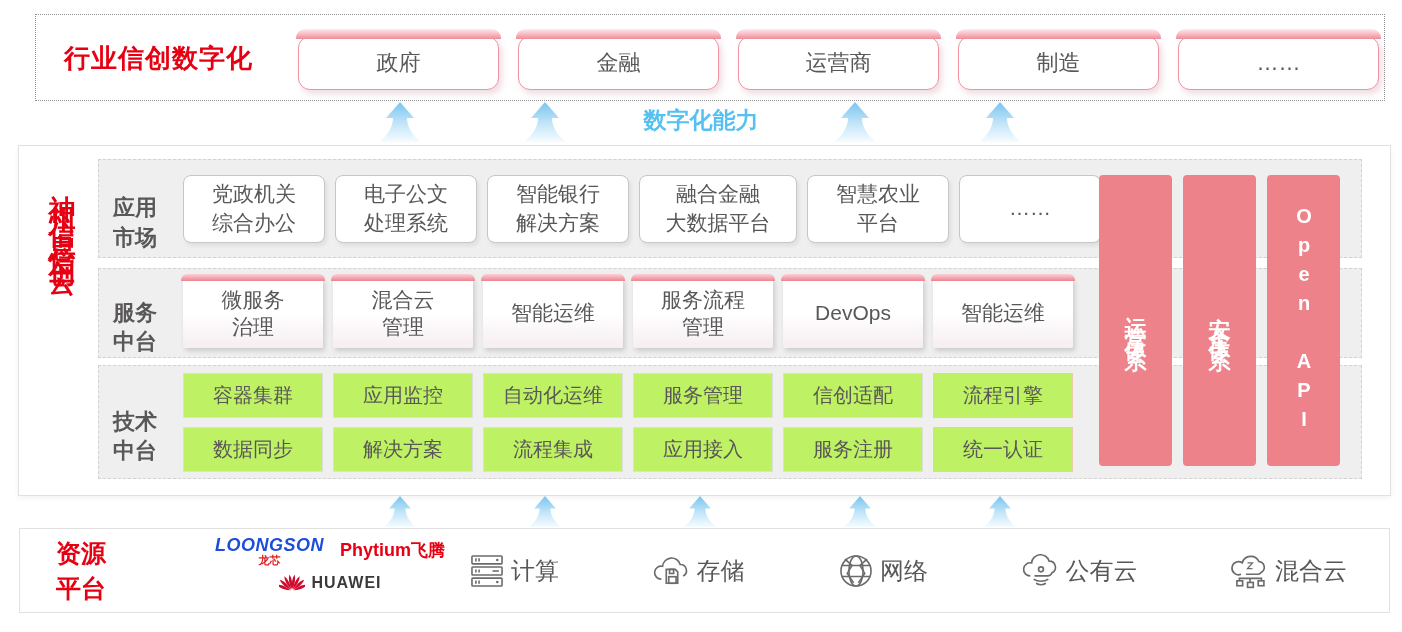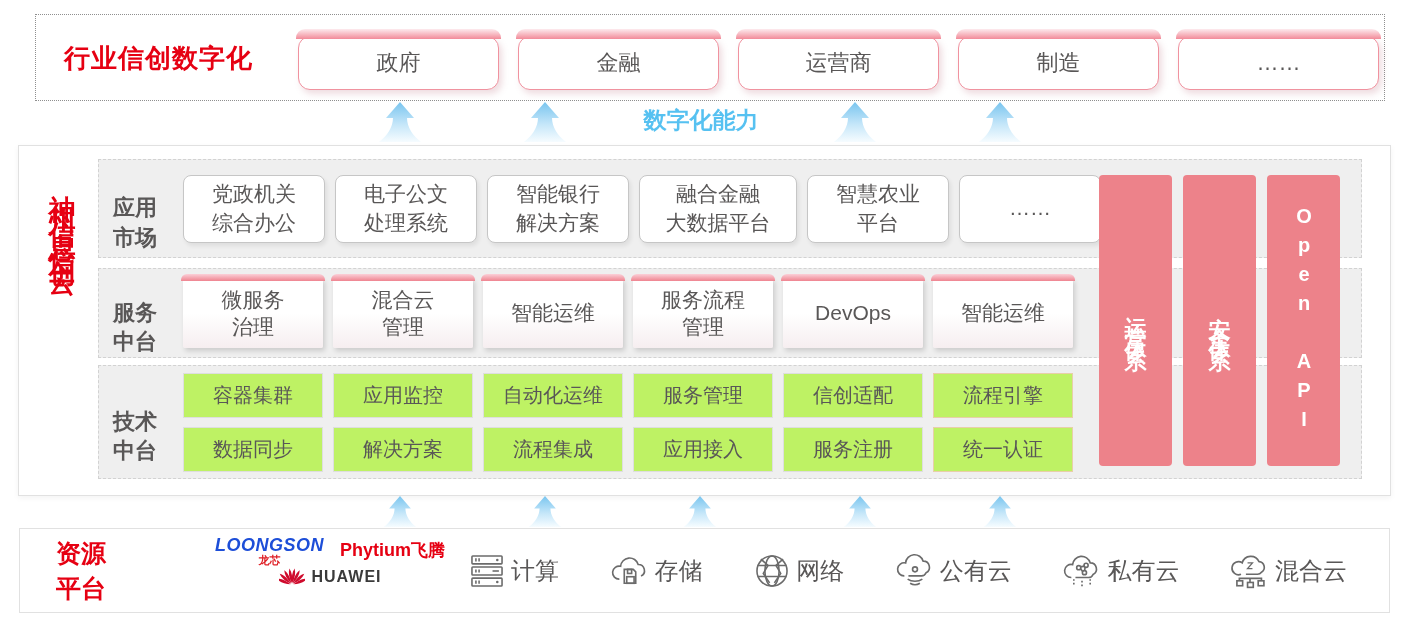--- a/index.html
+++ b/index.html
@@ -106,21 +106,21 @@
     position:absolute;left:36px;top:50%;transform:translateY(-50%);
     font-size:25px;font-weight:bold;color:#e60012;line-height:1.4;white-space:pre-line;
   }
   .vendors{position:absolute;left:180px;top:7px;width:260px;text-align:center;}
   .vendor-row1{display:flex;justify-content:center;align-items:flex-start;gap:16px;}
   .loongson{display:flex;flex-direction:column;align-items:center;line-height:1;}
   .loongson-en{font-size:18px;font-weight:900;font-style:italic;color:#1d4ed8;letter-spacing:.5px;}
   .loongson-cn{font-size:11px;font-weight:bold;color:#df2127;margin-top:1px;}
   .phytium{font-size:18px;font-weight:bold;color:#e60012;margin-top:3px;white-space:nowrap;}
   .phytium .cn{font-size:17px;}
-  .huawei{display:flex;align-items:center;justify-content:center;gap:7px;}
+  .huawei{display:flex;align-items:center;justify-content:center;gap:7px;margin-top:6px;}
   .huawei-text{font-size:16px;font-weight:bold;color:#3a3a3a;letter-spacing:1px;}
   .res-items{
     position:absolute;left:448px;right:42px;top:0;bottom:0;
     display:flex;justify-content:space-between;align-items:center;
   }
   .res-item{display:flex;align-items:center;gap:5px;}
   .res-item .lbl{font-size:24px;color:#595757;white-space:nowrap;}
   .icon-svg{display:block;}
   svg{display:block;}
 </style>
@@ -323,31 +323,20 @@
       <svg class="icon-svg" width="40" height="36" viewBox="0 0 48 44" fill="none" stroke="#6b6b6b" stroke-width="2">
         <path d="M11 28 a8 8 0 1 1 1.5-15.8 a11 11 0 0 1 21.5-2.2 a7.5 7.5 0 0 1 3.5 14.2 a6 6 0 0 1-5.5 3.8 h-16"></path>
         <circle cx="24" cy="20" r="3"></circle>
         <path d="M15 32 a13 9 0 0 0 18 0"></path>
         <path d="M18 37 a9 6 0 0 0 12 0"></path>
       </svg>
       <span class="lbl">公有云</span>
     </div>
     <div class="res-item">
       <svg class="icon-svg" width="40" height="36" viewBox="0 0 48 44" fill="none" stroke="#6b6b6b" stroke-width="2">
-        <path d="M11 30 a8 8 0 1 1 1.5-15.8 a11 11 0 0 1 21.5-2.2 a7.5 7.5 0 0 1 3.5 14.2 a6 6 0 0 1-5.5 3.8 h-16"></path>
-        <circle cx="20" cy="18" r="2.5"></circle>
-          <circle cx="29" cy="15" r="2.5"></circle>
-          <circle cx="27" cy="24" r="2.5"></circle>
-        <path d="M22 17 l5 -1 M28 17 l-1 5 M22 19 l3 4"></path>
-        <path d="M14 32 v8 M24 34 v8 M34 32 v8" stroke-dasharray="2 2.5"></path>
-      </svg>
-      <span class="lbl">私有云</span>
-    </div>
-    <div class="res-item">
-      <svg class="icon-svg" width="40" height="36" viewBox="0 0 48 44" fill="none" stroke="#6b6b6b" stroke-width="2">
         <path d="M13 26 a8 8 0 1 1 1.5-14 a11 11 0 0 1 20.5-1.5 a7 7 0 0 1 3 13 a6 6 0 0 1-5 2.5 h-14"></path>
         <path d="M21 12 h6 l-6 7 h6" stroke-width="1.6"></path>
         <rect x="8" y="34" width="7" height="6"></rect>
           <rect x="21" y="36" width="7" height="6"></rect>
           <rect x="34" y="34" width="7" height="6"></rect>
         <path d="M11 34 v-3 h27 v3 M24 31 v5"></path>
       </svg>
       <span class="lbl">混合云</span>
     </div>
   </div>

